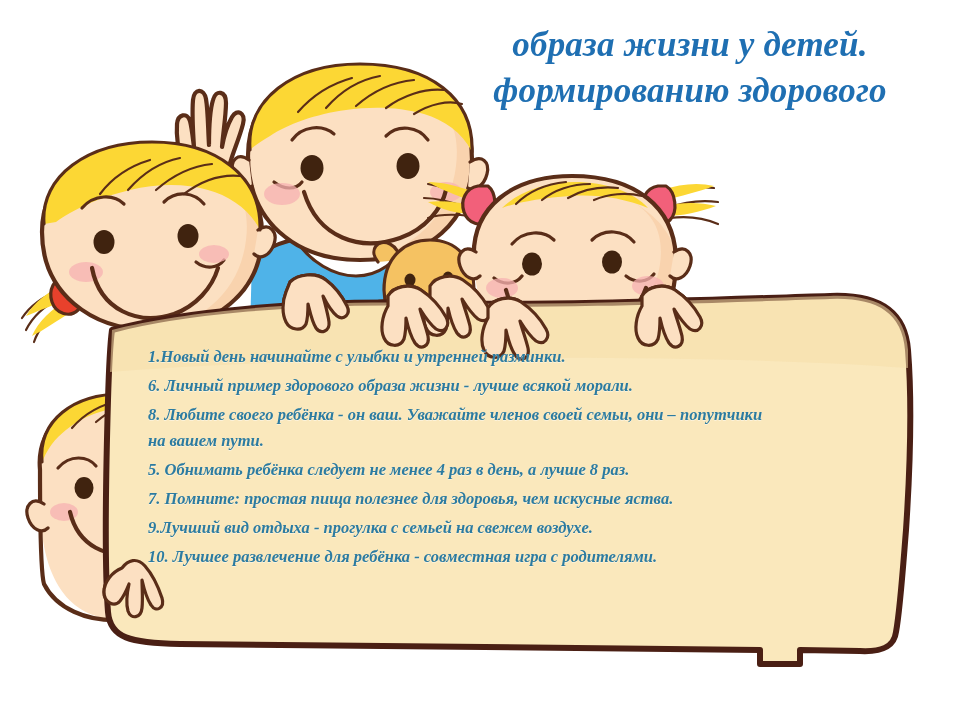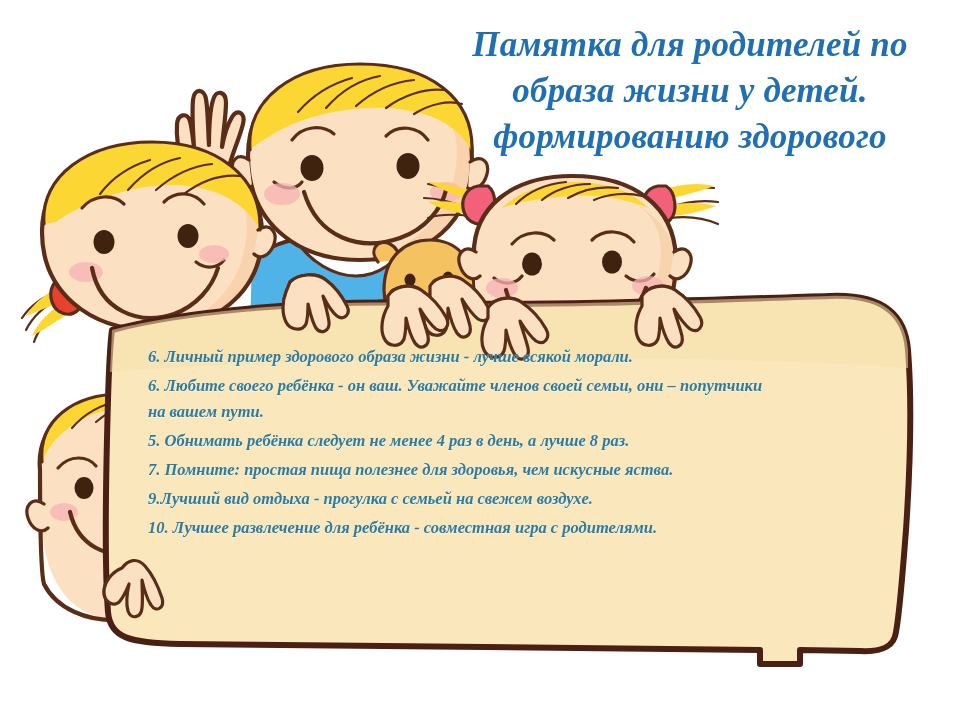--- a/index.html
+++ b/index.html
@@ -414,28 +414,28 @@
       <path class="skin ol-t" d="M286,292 C 282,302 282,314 286,322 C 290,330 302,332 306,324 C 308,318 308,310 308,304 C 310,312 312,322 316,328 C 321,335 330,331 329,322 C 328,314 325,304 323,296 C 327,304 332,312 337,316 C 344,321 351,314 347,306 C 342,296 334,286 326,280 C 316,272 298,274 290,282 Z"></path>
       <path class="skin ol-t" d="M430,296 C 424,306 422,320 426,328 C 430,337 442,338 446,329 C 448,322 448,314 448,308 C 450,317 453,327 457,333 C 463,341 472,336 470,326 C 468,317 464,307 462,299 C 467,307 473,315 478,319 C 486,324 493,316 488,307 C 482,296 472,286 463,280 C 452,273 436,276 430,286 Z"></path>
       <path class="skin ol-t" d="M488,318 C 482,328 480,342 484,350 C 488,359 500,360 504,351 C 506,344 506,336 506,330 C 508,339 511,349 515,355 C 521,363 530,358 528,348 C 526,339 522,329 520,321 C 525,329 531,337 536,341 C 544,346 551,338 546,329 C 540,318 530,308 521,302 C 510,295 494,298 488,308 Z"></path>
       <path class="skin ol-t" d="M642,306 C 636,316 634,330 638,338 C 642,347 654,348 658,339 C 660,332 660,324 660,318 C 662,327 665,337 669,343 C 675,351 684,346 682,336 C 680,327 676,317 674,309 C 679,317 685,325 690,329 C 698,334 705,326 700,317 C 694,306 684,296 675,290 C 664,283 648,286 642,296 Z"></path>
       <path class="skin ol-t" d="M388,306 C 382,316 380,330 384,338 C 388,347 400,348 404,339 C 406,332 406,324 406,318 C 408,327 411,337 415,343 C 421,351 430,346 428,336 C 426,327 422,317 420,309 C 425,317 431,325 436,329 C 444,334 451,326 446,317 C 440,306 430,296 421,290 C 410,283 394,286 388,296 Z"></path>
       <path class="skin ol-t" d="M122,568 C 112,572 104,582 104,592 C 104,602 114,608 120,601 C 124,596 127,589 129,584 C 127,593 126,604 128,611 C 131,620 141,618 142,608 C 143,599 142,588 142,580 C 144,589 147,599 151,605 C 156,613 165,608 162,598 C 158,586 152,574 145,566 C 137,557 128,560 122,568 Z"></path>
     </g>
   </svg>
 
   <div id="title-block">
-    <span class="tline">Памятка для родителей по</span>
     <span class="tline">образа жизни у детей.</span>
     <span class="tline">формированию здорового</span>
   </div>
 
   <div id="banner-text">
+    <p class="item">1.Новый день начинайте с улыбки и утренней разминки.</p>
     <p class="item">6. Личный пример здорового образа жизни - лучше всякой морали.</p>
-    <p class="item wrap">6. Любите своего ребёнка - он ваш. Уважайте членов своей семьи, они – попутчики
+    <p class="item wrap">8. Любите своего ребёнка - он ваш. Уважайте членов своей семьи, они – попутчики
 на вашем пути.</p>
     <p class="item">5. Обнимать ребёнка следует не менее 4 раз в день, а лучше 8 раз.</p>
     <p class="item">7. Помните: простая пища полезнее для здоровья, чем искусные яства.</p>
     <p class="item">9.Лучший вид отдыха - прогулка с семьей на свежем воздухе.</p>
     <p class="item">10. Лучшее развлечение для ребёнка - совместная игра с родителями.</p>
   </div>
 
 </div>
 
 </body></html>

